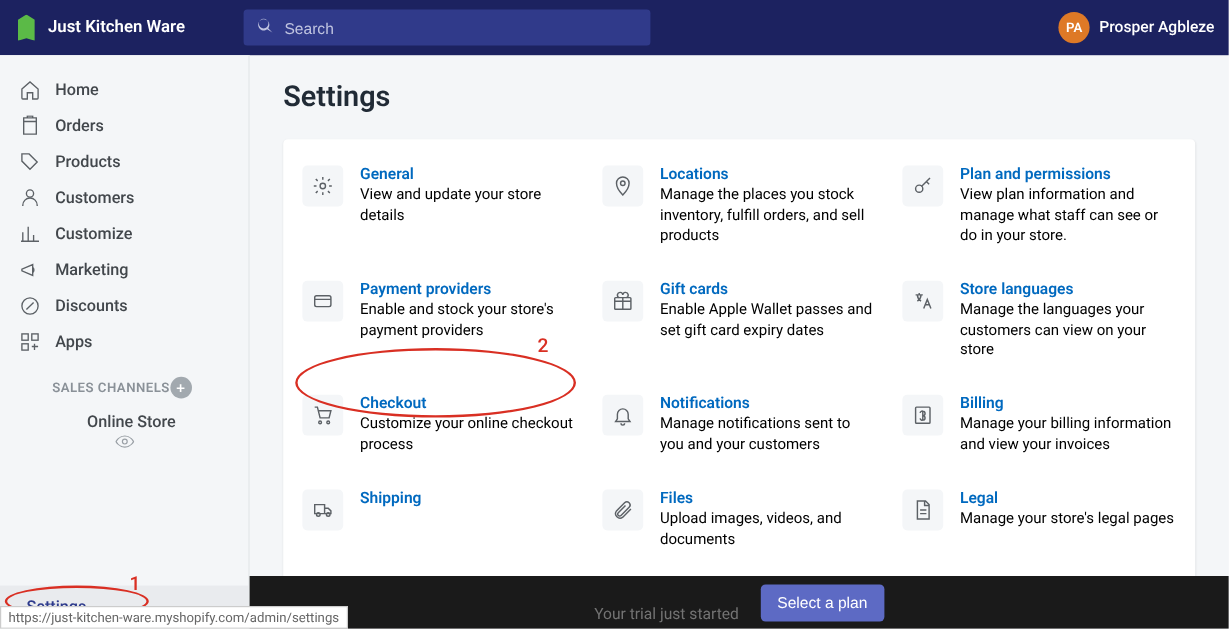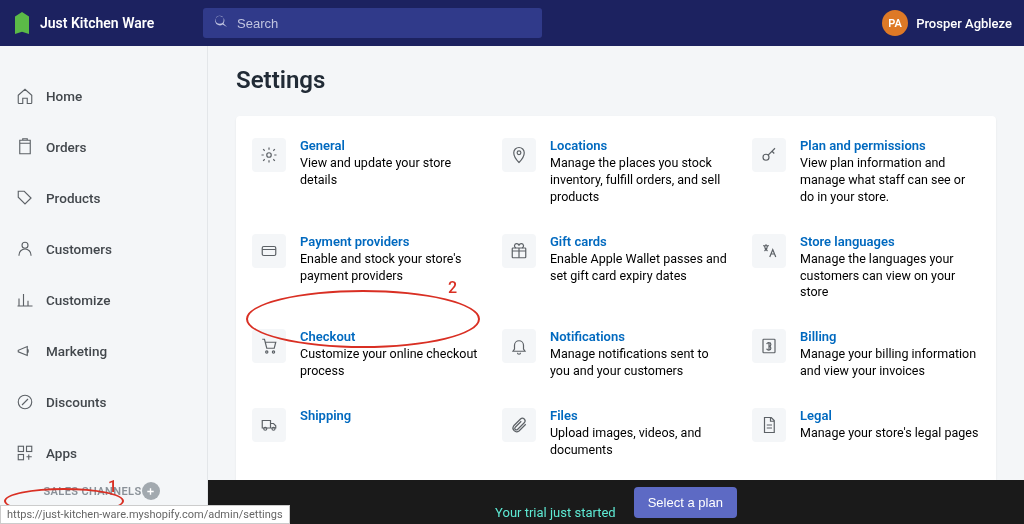--- a/index.html
+++ b/index.html
@@ -15,21 +15,21 @@
   .search input::placeholder { color: #c0c4e0; }
   .topbar-spacer { flex: 1; }
   .user { display: flex; align-items: center; gap: 8px; color: #fff; font-size: 13px; font-weight: 500; }
   .avatar { width: 26px; height: 26px; border-radius: 50%; background: #de7926; color: #fff; display: flex; align-items: center; justify-content: center; font-size: 11px; font-weight: 600; }
   
   
   .layout { display: flex; height: calc(524px - 46px); }
   
   
   .sidebar { width: 208px; background: #f4f6f8; border-right: 1px solid #e3e6e9; display: flex; flex-direction: column; padding-top: 14px; }
-  .nav-item { display: flex; align-items: center; gap: 12px; padding: 6px 16px; font-size: 13.5px; color: #42474c; font-weight: 500; cursor: pointer; margin-top: 21px; }
+  .nav-item { display: flex; align-items: center; gap: 12px; padding: 6px 16px; font-size: 13.5px; color: #42474c; font-weight: 500; cursor: pointer; }
   .nav-item .nav-icon { width: 18px; height: 18px; color: #5c6166; display: flex; align-items: center; justify-content: center; }
   .nav-item .nav-icon svg { width: 18px; height: 18px; stroke: #5c6166; fill: none; stroke-width: 1.5; }
   .section-header { display: flex; align-items: center; justify-content: center; padding: 14px 16px 6px 12px; font-size: 11px; font-weight: 600; color: #8a9198; letter-spacing: 0.4px; }
   .section-header .add-btn { width: 18px; height: 18px; border-radius: 50%; background: #a2a9af; display: flex; align-items: center; justify-content: center; color: #fff; font-size: 13px; }
   .channel-item { display: flex; align-items: center; justify-content: space-between; padding: 6px 16px; font-size: 13.5px; color: #42474c; font-weight: 500; cursor: pointer; flex-direction: column; }
   .channel-item .left { display: flex; align-items: center; gap: 12px; }
   .channel-item .eye { width: 16px; height: 16px; color: #9aa0a6; }
   
   .sidebar-spacer { flex: 1; }
   .settings-item { display: flex; align-items: center; gap: 10px; padding: 10px 12px; font-size: 13.5px; color: #2d3a8c; font-weight: 500; background: #e9ebee; cursor: pointer; }
@@ -51,21 +51,21 @@
   .anno-1 { position: absolute; left: 4px; bottom: 10px; width: 120px; height: 26px; border: 2px solid #d92f23; border-radius: 50%; pointer-events: none; }
   .anno-1-label { position: absolute; left: 108px; bottom: 28px; color: #d92f23; font-size: 16px; font-weight: 500; }
   .anno-2 { position: absolute; left: 246px; top: 290px; width: 234px; height: 58px; border: 2px solid #d92f23; border-radius: 50%; pointer-events: none; }
   .anno-2-label { position: absolute; left: 448px; top: 278px; color: #d92f23; font-size: 16px; font-weight: 500; }
   
   
   .status-url { position: absolute; left: 0; bottom: 0; background: #fff; border: 1px solid #ccc; padding: 2px 6px; font-size: 11px; color: #666; }
   
   
   .banner { position: absolute; left: 208px; right: 0; bottom: 0; height: 44px; background: #1a1a1a; display: flex; align-items: center; justify-content: center; gap: 18px; }
-  .banner-text { color: #5eead4; font-size: 13px; margin-top: 20px; }
+  .banner-text { color: #737373; font-size: 13px; margin-top: 20px; }
   .banner-btn { background: #5d6ac4; color: #fff; border: none; padding: 8px 14px; border-radius: 4px; font-size: 13px; font-weight: 500; cursor: pointer; }
 </style>
 </head>
 <body>
 
 <div class="topbar">
   <div class="brand">
     <div class="logo"></div>
     <span>Just Kitchen Ware</span>
   </div>

